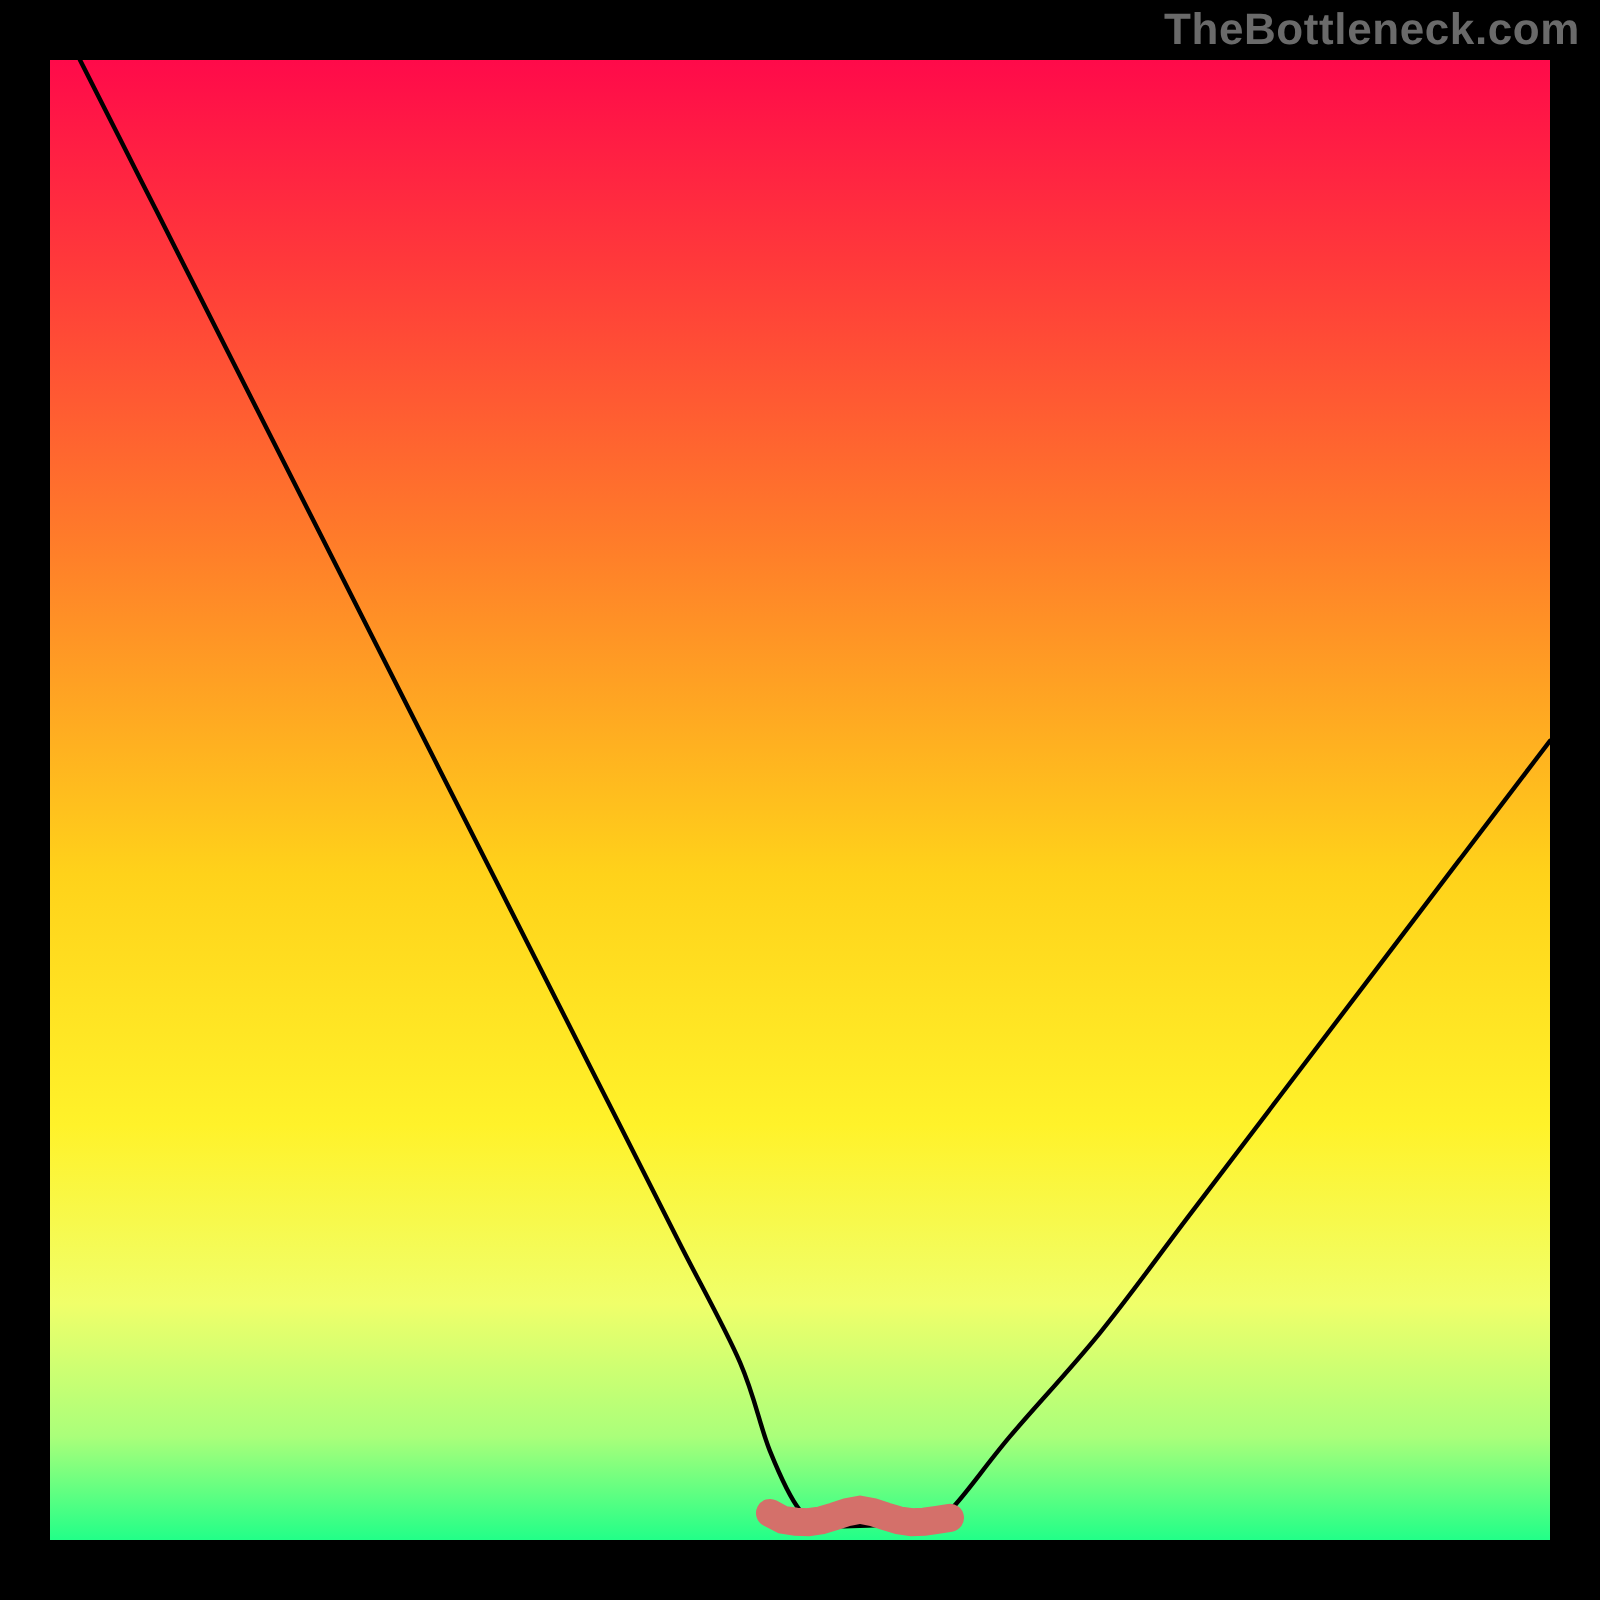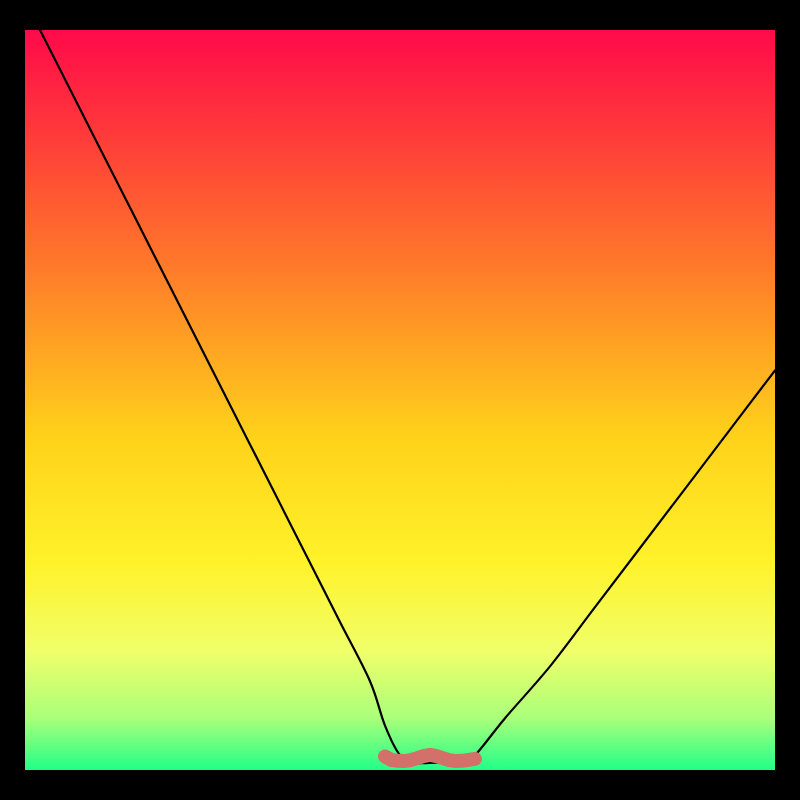--- a/index.html
+++ b/index.html
@@ -36,20 +36,21 @@
   .plot-area svg {
     width: 100%;
     height: 100%;
     display: block;
   }
 </style>
 </head>
 <body>
 
 <div class="frame">
+  <div class="watermark">TheBottleneck.com</div>
 
   <div class="plot-area">
     <svg viewBox="0 0 750 740" preserveAspectRatio="none">
       <defs>
         <linearGradient id="bg-grad" x1="0" y1="0" x2="0" y2="1">
         <stop offset="0%" stop-color="#ff0a4a"></stop>
             <stop offset="14%" stop-color="#ff3a3a"></stop>
             <stop offset="32%" stop-color="#ff7a2a"></stop>
             <stop offset="55%" stop-color="#ffd21a"></stop>
             <stop offset="72%" stop-color="#fff22a"></stop>

